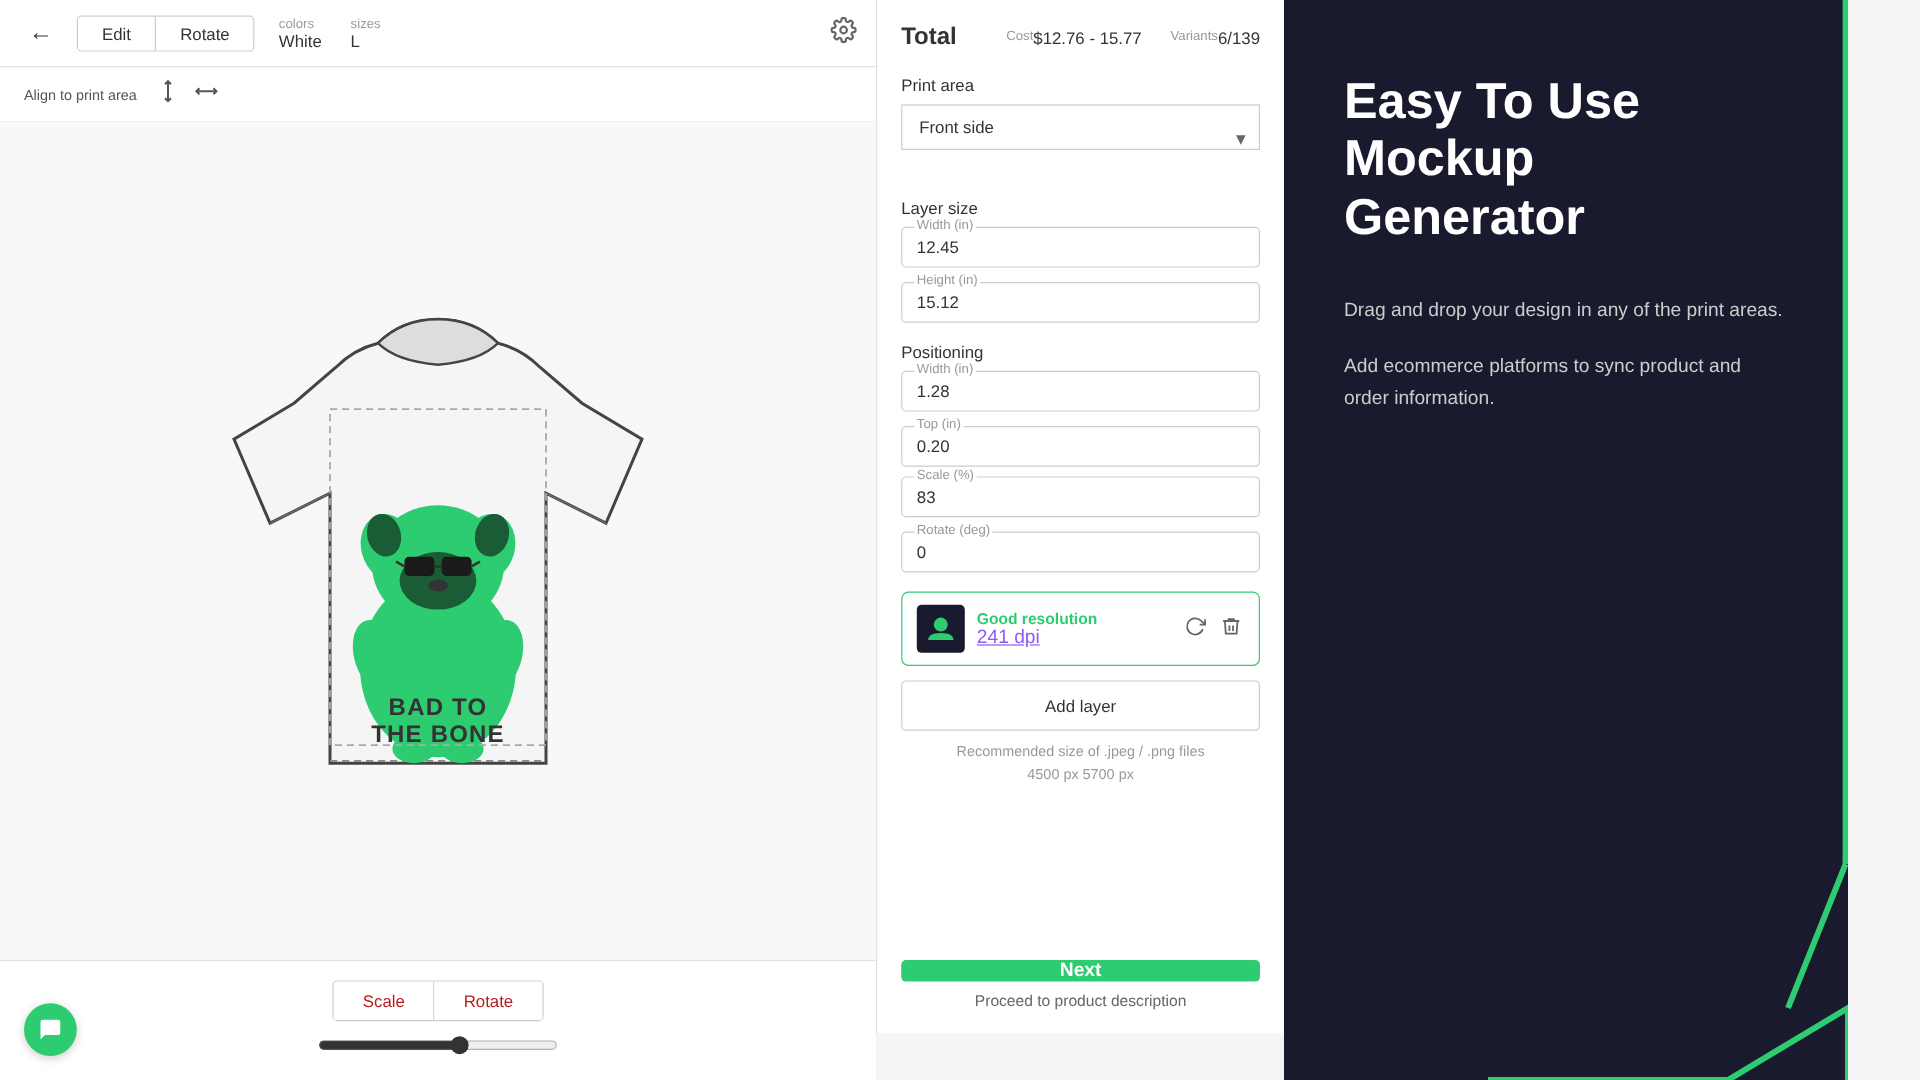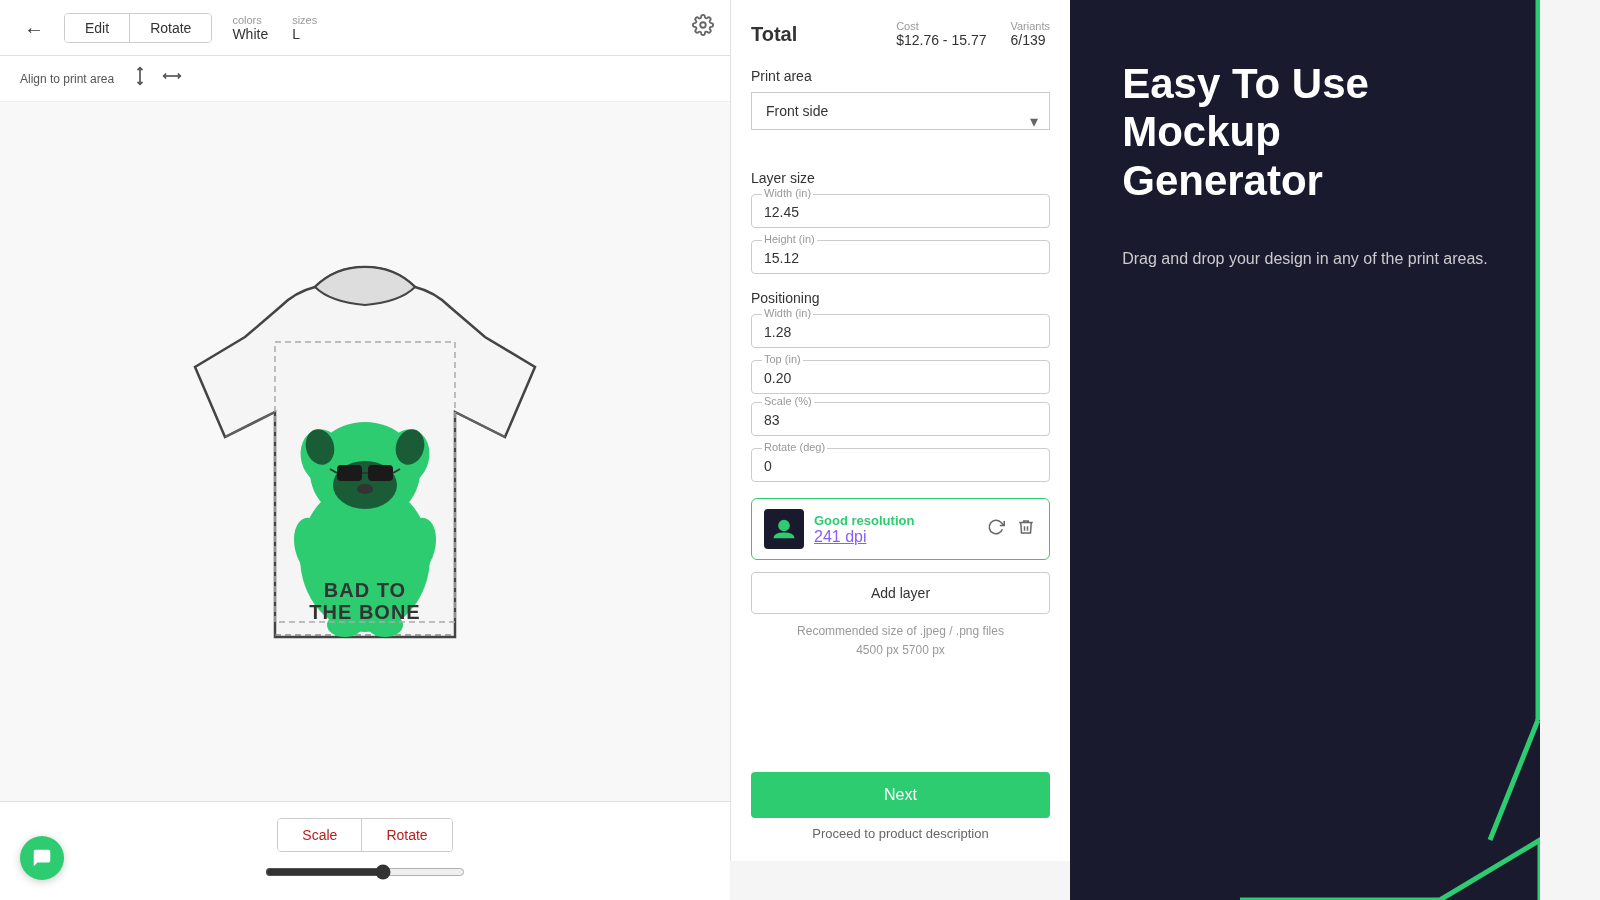--- a/index.html
+++ b/index.html
@@ -175,21 +175,21 @@
     }
 
     .total-header {
       display: flex;
       align-items: center;
       justify-content: space-between;
       margin-bottom: 20px;
     }
     .total-title { font-size: 20px; font-weight: 600; color: #333; }
     .cost-variants { display: flex; gap: 24px; }
-    .cost-item { display: flex; flex-direction: column; }
+    .cost-item { display: flex; }
     .cost-label { font-size: 11px; color: #999; }
     .cost-value { font-size: 14px; color: #333; font-weight: 500; }
 
     .section-title {
       font-size: 14px;
       color: #333;
       font-weight: 500;
       margin-bottom: 8px;
     }
 
@@ -307,27 +307,26 @@
       line-height: 1.6;
       margin-bottom: 20px;
     }
 
     .bottom-actions {
       margin-top: auto;
       padding-top: 16px;
     }
     .next-btn {
       width: 100%;
-      padding: 14px;
       background: #2ecc71;
       border: none;
       border-radius: 4px;
       color: #fff;
       font-size: 16px;
-      font-weight: 400;
+      font-weight: 700;
       cursor: pointer;
       margin-bottom: 8px;
     }
     .proceed-text {
       text-align: center;
       font-size: 13px;
       color: #666;
     }
 
     
@@ -590,20 +589,21 @@
   </div>
 </div>
 
 <div class="promo-panel">
   <div class="promo-content">
     <div class="promo-title">
       Easy To Use<br>Mockup<br>Generator
     </div>
     <div class="promo-desc">
       <p>Drag and drop your design in any of the print areas.</p>
+      <p>Add ecommerce platforms to sync product and order information.</p>
     </div>
   </div>
 
   <svg style="position:absolute;right:0;top:0;bottom:0;height:100%;width:60px;" viewBox="0 0 60 900" preserveAspectRatio="none">
     <line x1="58" y1="0" x2="58" y2="720" stroke="#2ecc71" stroke-width="5"></line>
     <line x1="58" y1="720" x2="10" y2="840" stroke="#2ecc71" stroke-width="5"></line>
     <line x1="10" y1="840" x2="58" y2="900" stroke="#2ecc71" stroke-width="5" opacity="0"></line>
   </svg>
   <svg style="position:absolute;right:0;bottom:0;width:300px;height:120px;" viewBox="0 0 300 120">
     <polyline points="0,120 200,120 300,60 300,120" fill="none" stroke="#2ecc71" stroke-width="5"></polyline>

